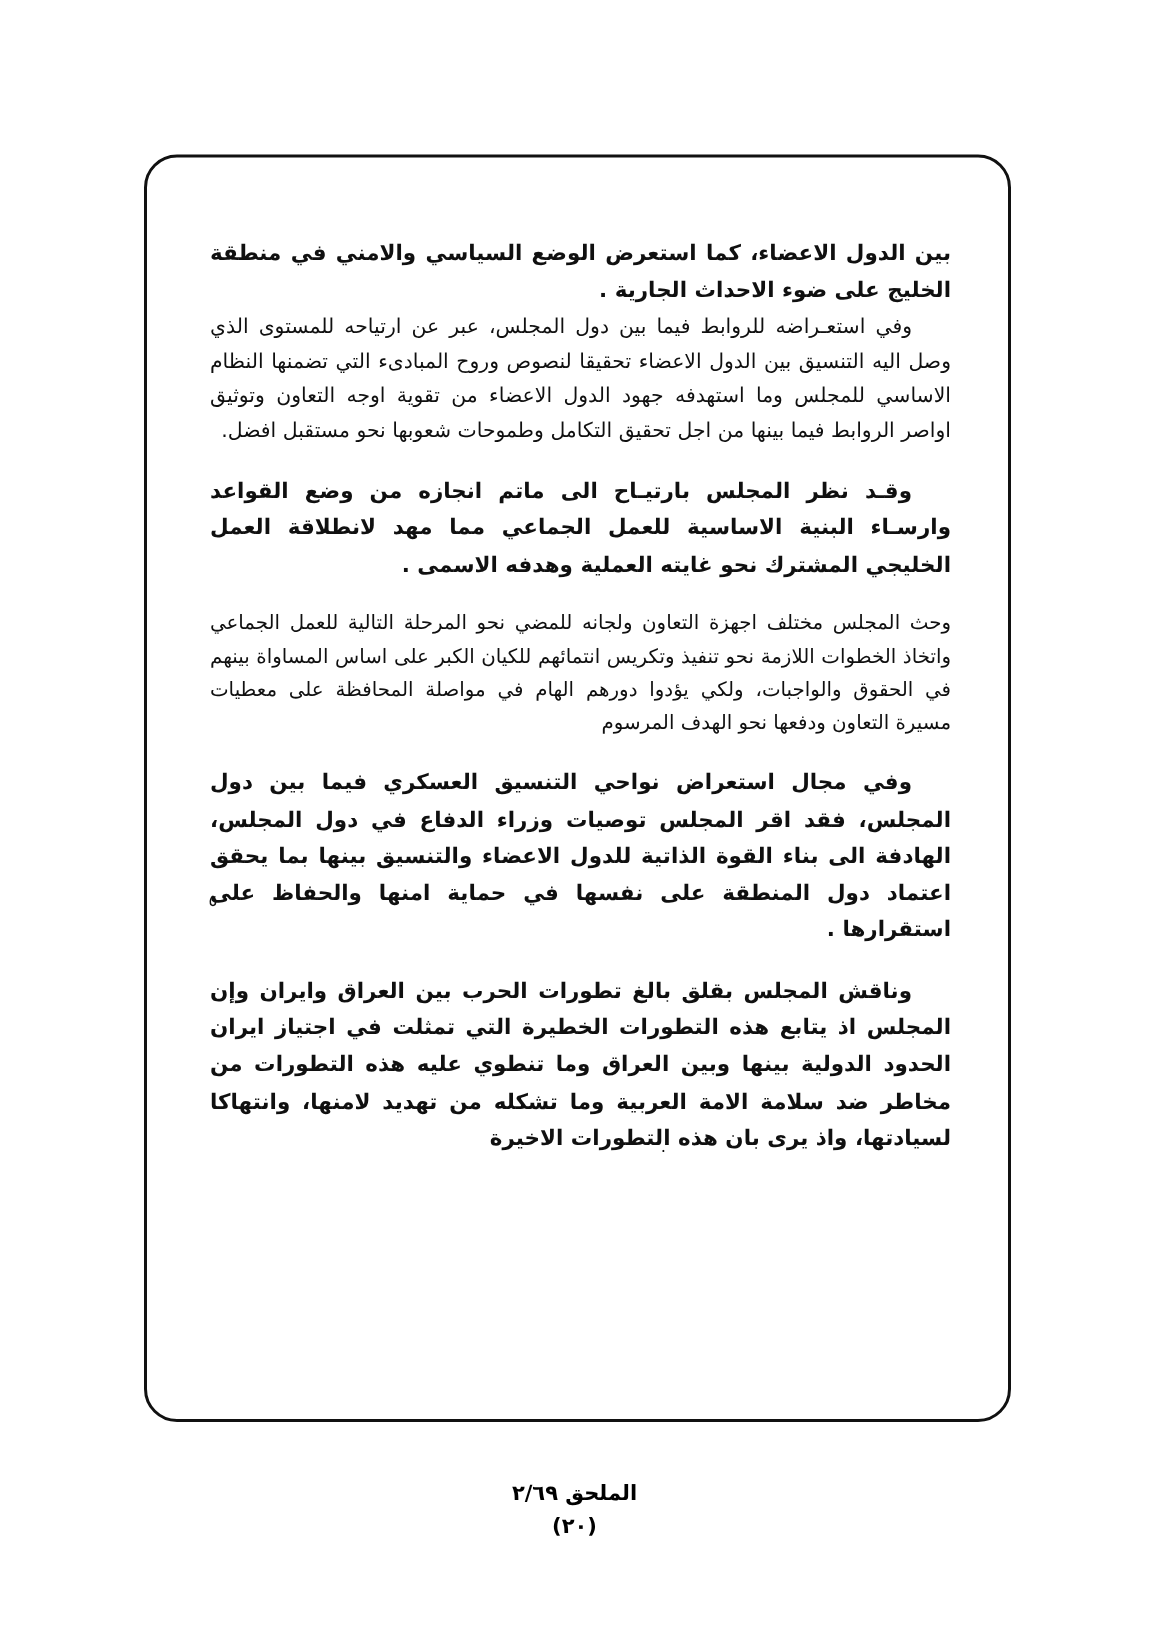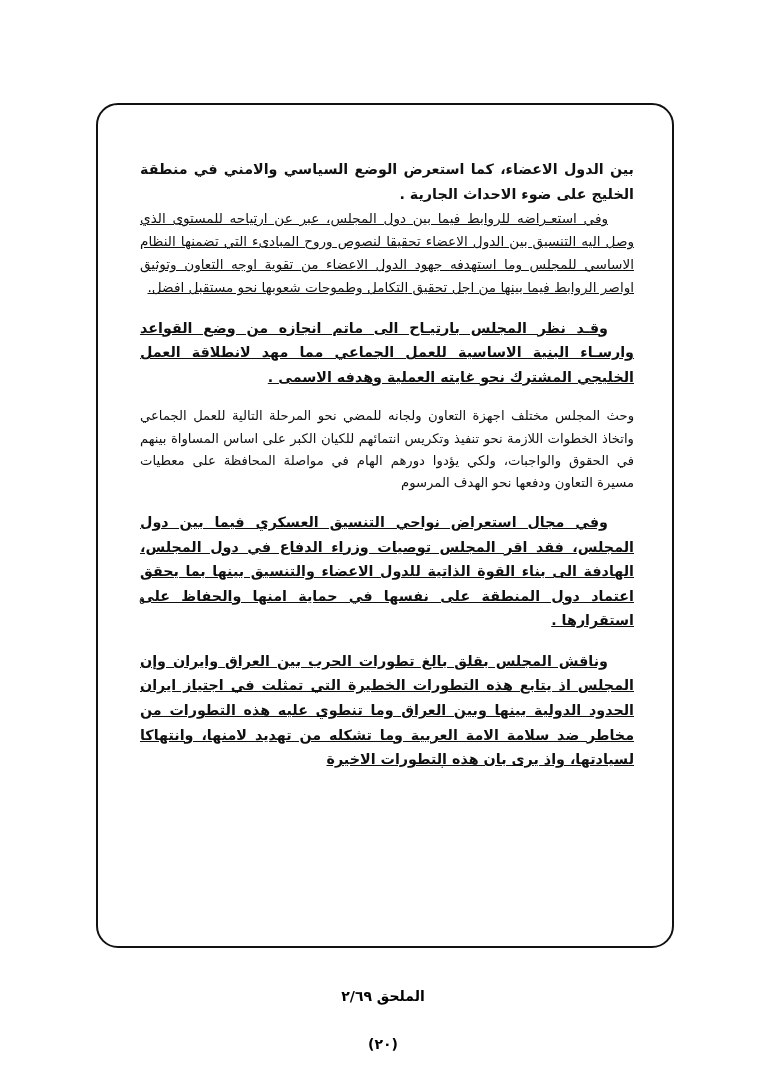--- a/index.html
+++ b/index.html
@@ -46,21 +46,20 @@
     font-size: 14.3px;
     line-height: 1.72;
     color: #101010;
   }
   .para {
     margin: 0 0 1px 0;
     text-indent: 0;
   }
   .para.indent {
     text-indent: 26px;
-    text-decoration: underline;
   }
   .para.spaced {
     margin-top: 16px;
   }
   
   .p-strong {
     font-weight: 600;
     letter-spacing: 0.1px;
   }
   .p-light {
@@ -92,21 +91,20 @@
     text-align: center;
     direction: rtl;
     font-size: 14px;
     font-weight: 700;
     color: #000000;
     line-height: 1.55;
   }
   .footer .line2 {
     font-weight: 700;
     font-size: 14px;
-    margin-top: 26px;
   }
 </style>
 </head>
 <body>
 
 <div class="page">
 
   <div class="doc-frame">
 
     <div class="doc-body">

